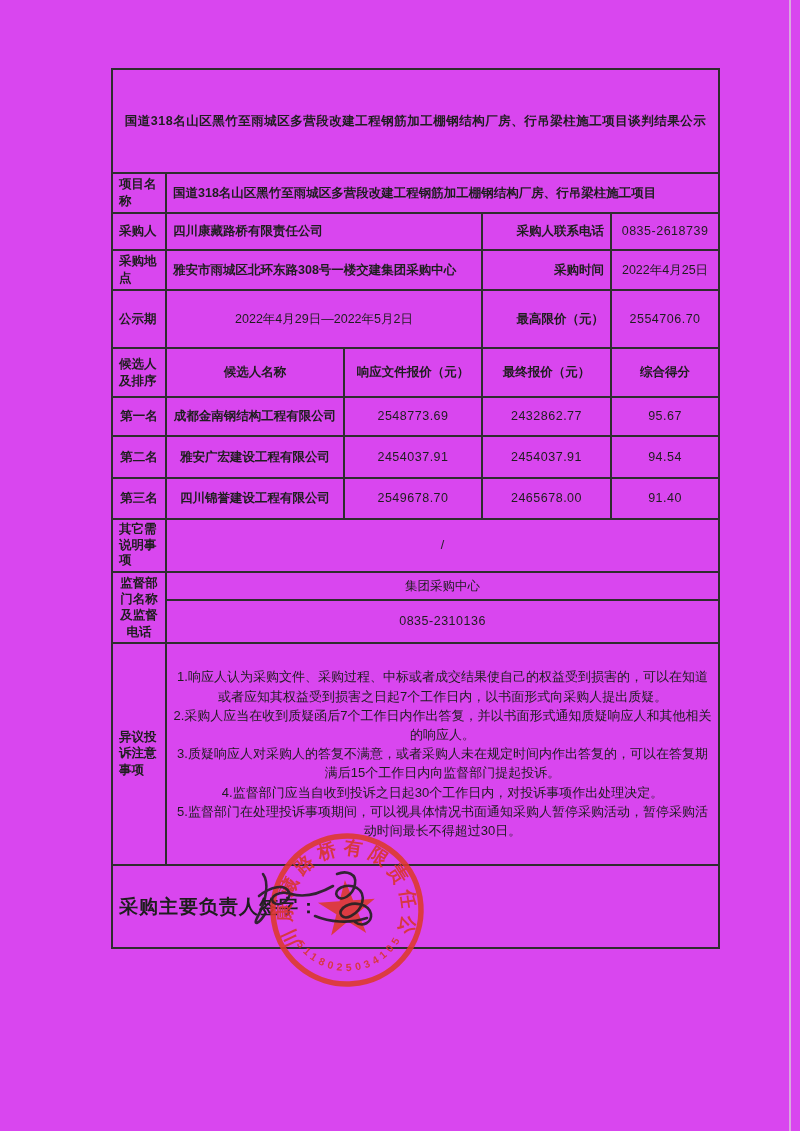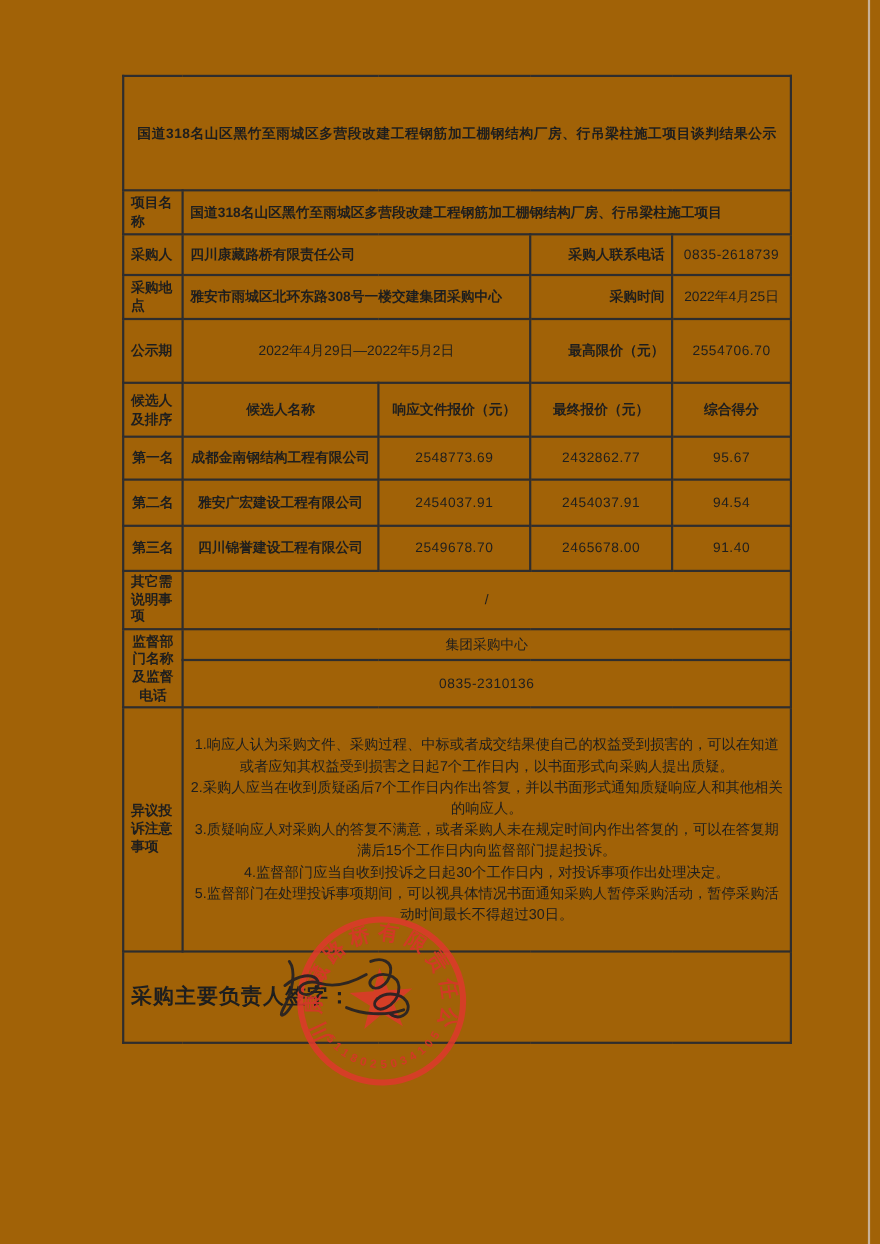--- a/index.html
+++ b/index.html
@@ -4,21 +4,21 @@
 <style>
   html,body{margin:0;padding:0;}
   body{
     width:800px;height:1131px;
     background:#f9f5f6;
     font-family:"Liberation Sans","DejaVu Sans",sans-serif;
     color:#1e1e1e;
     position:relative;
     overflow:hidden;
   }
-  .page{position:absolute;inset:0;background:#a16207;}
+  .page{position:absolute;inset:0;background:#d946ef;}
   .scan-edge{position:absolute;top:0;left:789px;width:2px;height:100%;background:#d9d3d6;opacity:.7;}
   table.doc{
     position:absolute;left:111px;top:68px;
     width:609px;
     border-collapse:collapse;
     table-layout:fixed;
     background:transparent;
   }
   table.doc td{
     border:2px solid #2e2d2e;

